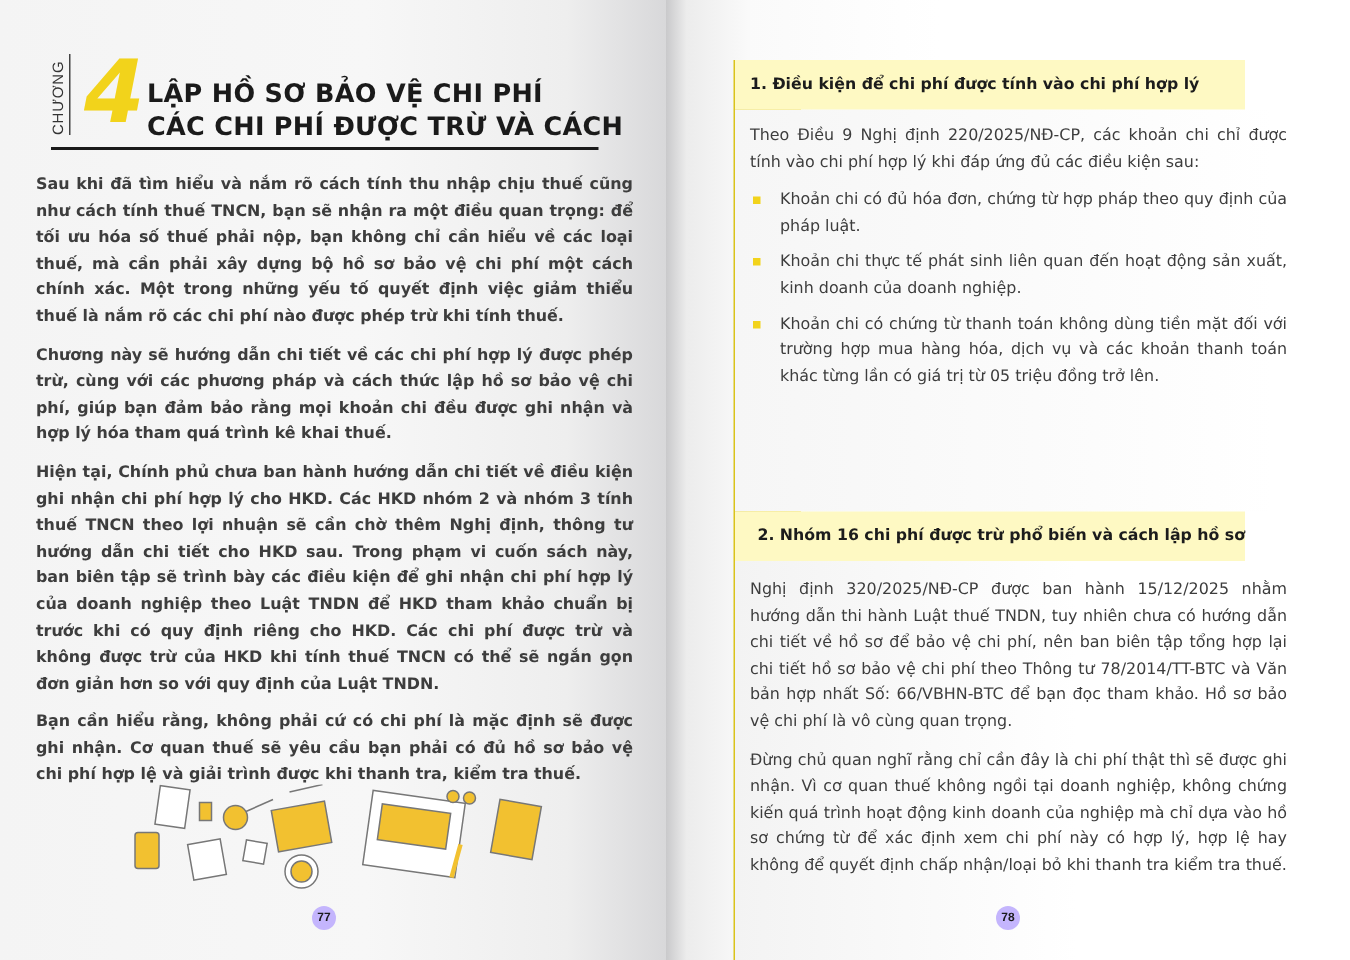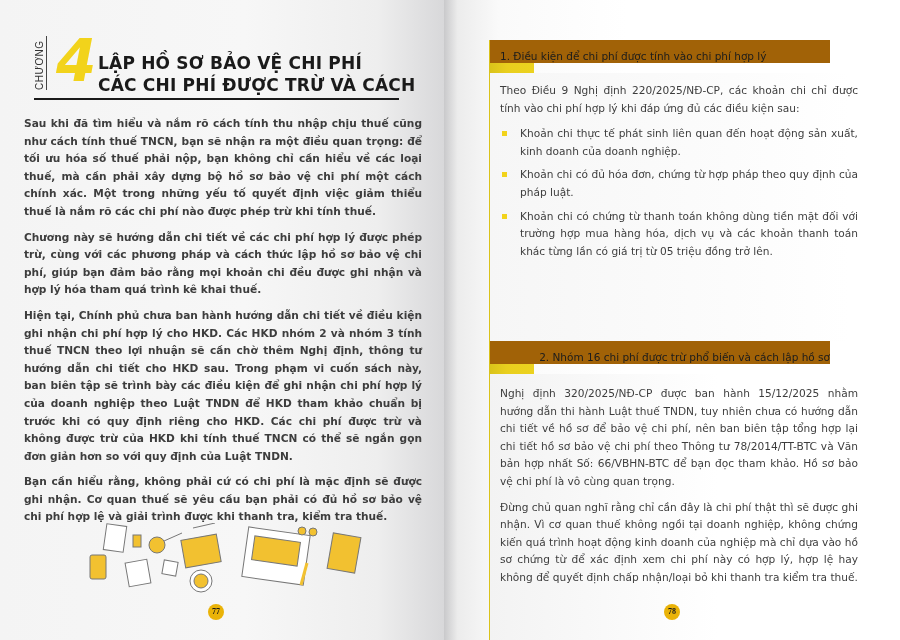--- a/index.html
+++ b/index.html
@@ -42,30 +42,30 @@
     .left-body {
       position: absolute; left: 24px; top: 115px; width: 398px;
       font-family: "DejaVu Sans", sans-serif; font-size: 10.6px; line-height: 17.6px; color: #3d3d3d;
       text-align: justify;
     }
     .left-body p { margin-bottom: 8px; font-weight: bold; }
 
     .illustration { position: absolute; left: 85px; top: 523px; width: 300px; height: 70px; }
     .page-num {
       position: absolute; width: 16px; height: 16px; border-radius: 50%;
-      background: #eab308; color: #1a1a1a; font-family: Liberation Serif, serif;
+      background: #c4b5fd; color: #1a1a1a; font-family: Liberation Sans, sans-serif;
       font-weight: bold; font-size: 8px; line-height: 16px; text-align: center;
     }
     .page-num.left { left: 208px; top: 604px; }
     .page-num.right { left: 664px; top: 604px; }
 
     
     .section-bar {
-      position: absolute; left: 490px; width: 340px; height: 23px;
-      background: #a16207; font-family: "DejaVu Sans", sans-serif; font-weight: normal;
+      position: absolute; left: 490px; width: 340px; height: 33px;
+      background: #fef9c3; font-family: "DejaVu Sans", sans-serif; font-weight: bold;
       font-size: 10.5px; line-height: 33px; padding-left: 10px; color: #1c1c1c;
     }
     .section-bar.s1 { top: 40px; }
     .section-bar.s2 { top: 341px; text-align: right; }
     .right-box {
       position: absolute; left: 490px; background: #fafafa;
     }
     .right-box.b1 { top: 73px; width: 360px; height: 268px; background: linear-gradient(to right, #f6f6f6, #ffffff); }
     .right-box.b2 { top: 374px; width: 380px; height: 266px; background: linear-gradient(to right, #f3f3f3, #ffffff 60%); }
 
@@ -143,22 +143,22 @@
   <div class="yellow-strip"></div>
 </div>
 
 <div class="right-box b1"></div>
 <div class="right-box b2"></div>
 
 <div class="section-bar s1">1. Điều kiện để chi phí được tính vào chi phí hợp lý</div>
 <div class="right-text rt1">
   <p>Theo Điều 9 Nghị định 220/2025/NĐ-CP, các khoản chi chỉ được tính vào chi phí hợp lý khi đáp ứng đủ các điều kiện sau:</p>
   <ul class="bullets">
+    <li><span class="bullet-dot"></span><span>Khoản chi có đủ hóa đơn, chứng từ hợp pháp theo quy định của pháp luật.</span></li>
     <li><span class="bullet-dot"></span><span>Khoản chi thực tế phát sinh liên quan đến hoạt động sản xuất, kinh doanh của doanh nghiệp.</span></li>
-    <li><span class="bullet-dot"></span><span>Khoản chi có đủ hóa đơn, chứng từ hợp pháp theo quy định của pháp luật.</span></li>
     <li><span class="bullet-dot"></span><span>Khoản chi có chứng từ thanh toán không dùng tiền mặt đối với trường hợp mua hàng hóa, dịch vụ và các khoản thanh toán khác từng lần có giá trị từ 05 triệu đồng trở lên.</span></li>
   </ul>
 </div>
 
 <div class="section-bar s2">2. Nhóm 16 chi phí được trừ phổ biến và cách lập hồ sơ</div>
 <div class="right-text rt2">
   <p>Nghị định 320/2025/NĐ-CP được ban hành 15/12/2025 nhằm hướng dẫn thi hành Luật thuế TNDN, tuy nhiên chưa có hướng dẫn chi tiết về hồ sơ để bảo vệ chi phí, nên ban biên tập tổng hợp lại chi tiết hồ sơ bảo vệ chi phí theo Thông tư 78/2014/TT-BTC và Văn bản hợp nhất Số: 66/VBHN-BTC để bạn đọc tham khảo. Hồ sơ bảo vệ chi phí là vô cùng quan trọng.</p>
   <p>Đừng chủ quan nghĩ rằng chỉ cần đây là chi phí thật thì sẽ được ghi nhận. Vì cơ quan thuế không ngồi tại doanh nghiệp, không chứng kiến quá trình hoạt động kinh doanh của nghiệp mà chỉ dựa vào hồ sơ chứng từ để xác định xem chi phí này có hợp lý, hợp lệ hay không để quyết định chấp nhận/loại bỏ khi thanh tra kiểm tra thuế.</p>
 </div>
 

